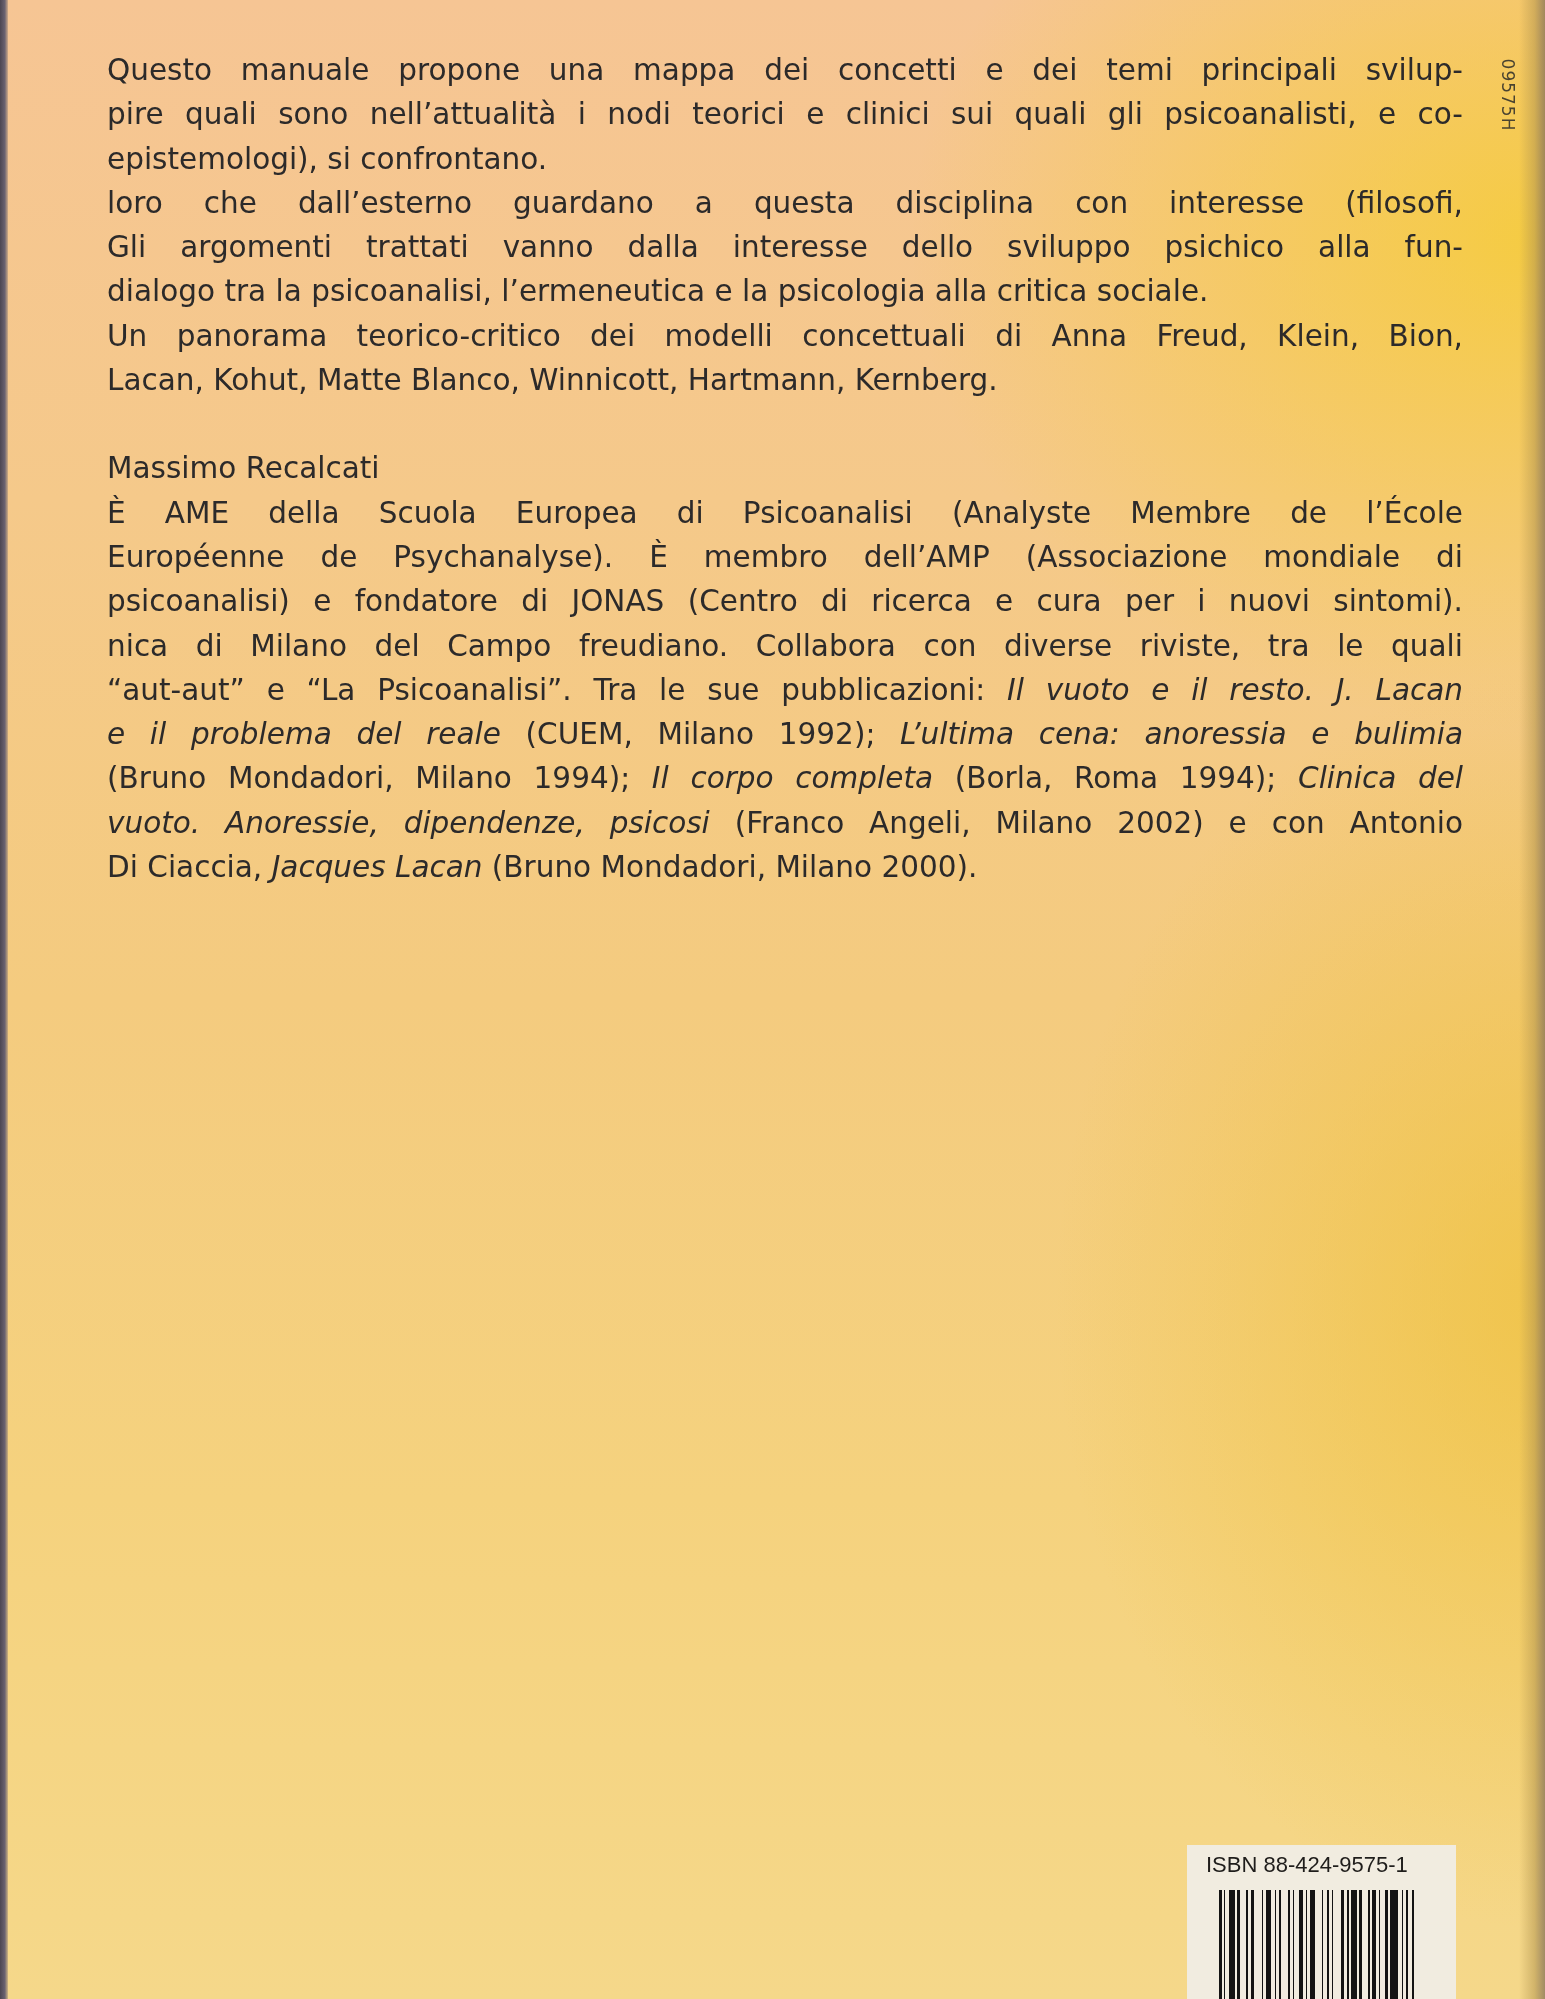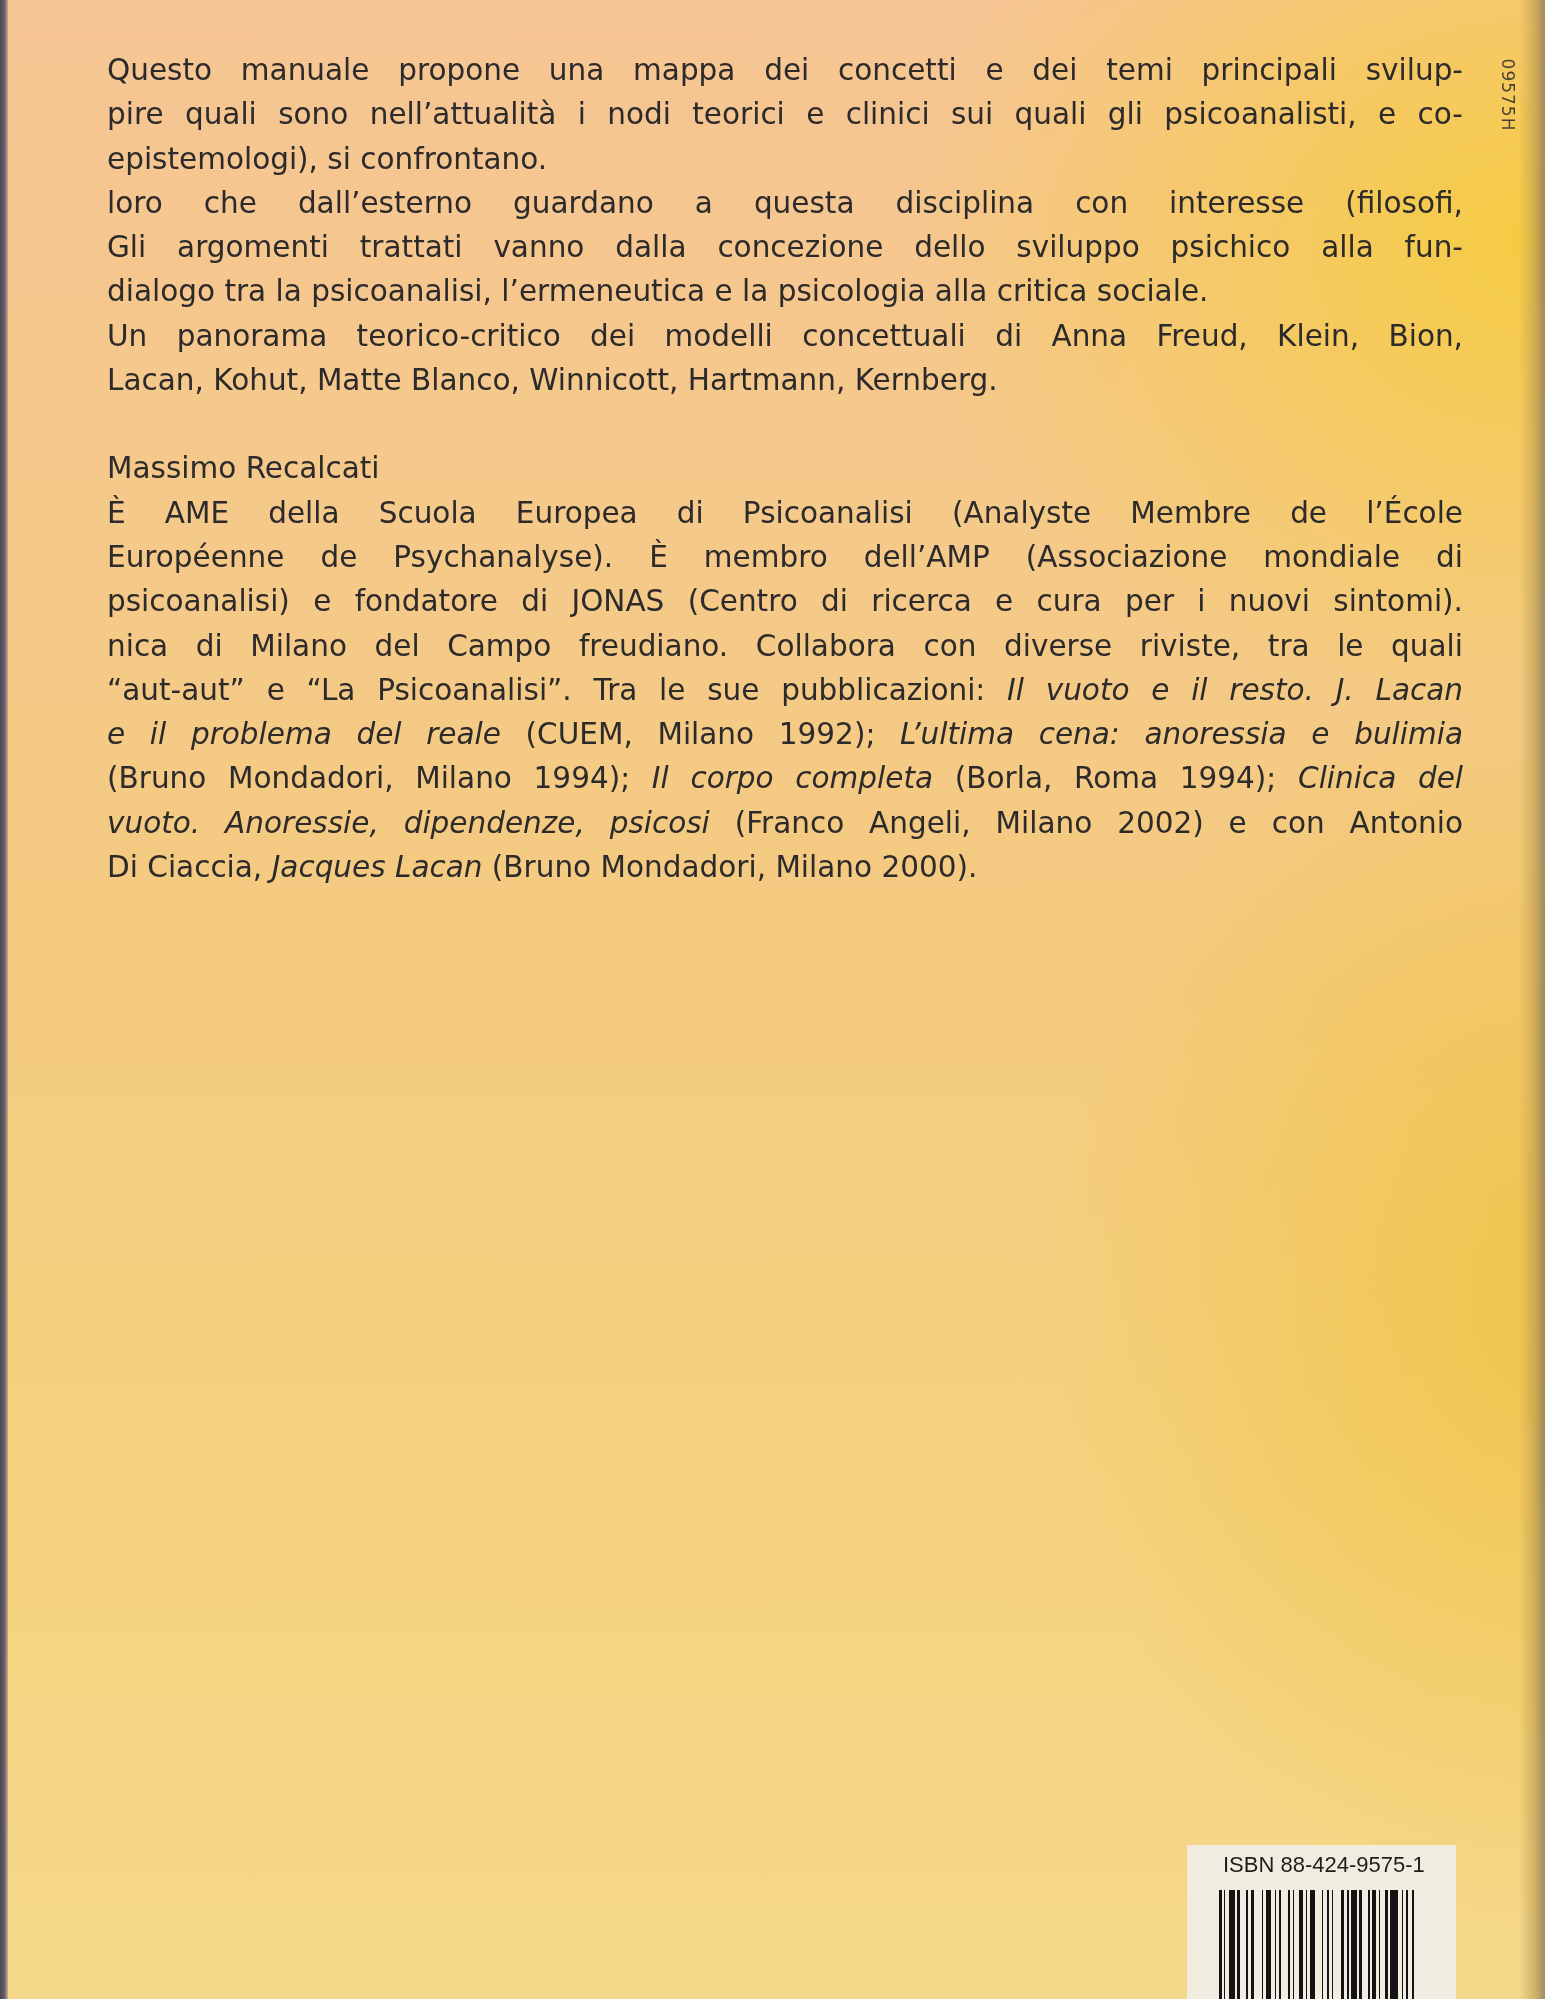--- a/index.html
+++ b/index.html
@@ -33,21 +33,21 @@
     }
     .line { display: block; white-space: nowrap; }
     .just { text-align: justify; text-align-last: justify; white-space: normal; }
     .gap { height: 44px; }
     em { }
     .isbn-box {
       position: absolute; left: 1187px; top: 1845px; width: 269px; height: 154px;
       background: #f1ece0;
     }
     .isbn-text {
-      position: absolute; left: 36px; top: 7px;
+      position: absolute; left: 19px; top: 7px;
       font-family: "Liberation Sans", sans-serif; font-size: 22px; color: #1f1d1b;
     }
     .barcode {
       position: absolute; left: 32px; top: 45px; width: 204px; height: 109px;
       display: flex; align-items: stretch;
     }
     .barcode i { display: block; height: 100%; }
   </style>
 </head>
 <body>
@@ -58,21 +58,21 @@
 <div class="spine-code">
   <span>09575H</span>
 </div>
 
 <div class="content">
   <div>
     <span class="line just">Questo manuale propone una mappa dei concetti e dei temi principali svilup-</span>
     <span class="line just">pire quali sono nell’attualità i nodi teorici e clinici sui quali gli psicoanalisti, e co-</span>
     <span class="line">epistemologi), si confrontano.</span>
     <span class="line just">loro che dall’esterno guardano a questa disciplina con interesse (filosofi,</span>
-    <span class="line just">Gli argomenti trattati vanno dalla concezione dello sviluppo psichico alla fun-</span>
+    <span class="line just">Gli argomenti trattati vanno dalla interesse dello sviluppo psichico alla fun-</span>
     <span class="line">dialogo tra la psicoanalisi, l’ermeneutica e la psicologia alla critica sociale.</span>
     <span class="line just">Un panorama teorico-critico dei modelli concettuali di Anna Freud, Klein, Bion,</span>
     <span class="line">Lacan, Kohut, Matte Blanco, Winnicott, Hartmann, Kernberg.</span>
   </div>
 
   <div class="gap"></div>
 
   <div>
     <span class="line">Massimo Recalcati</span>
     <span class="line just">È AME della Scuola Europea di Psicoanalisi (Analyste Membre de l’École</span>

